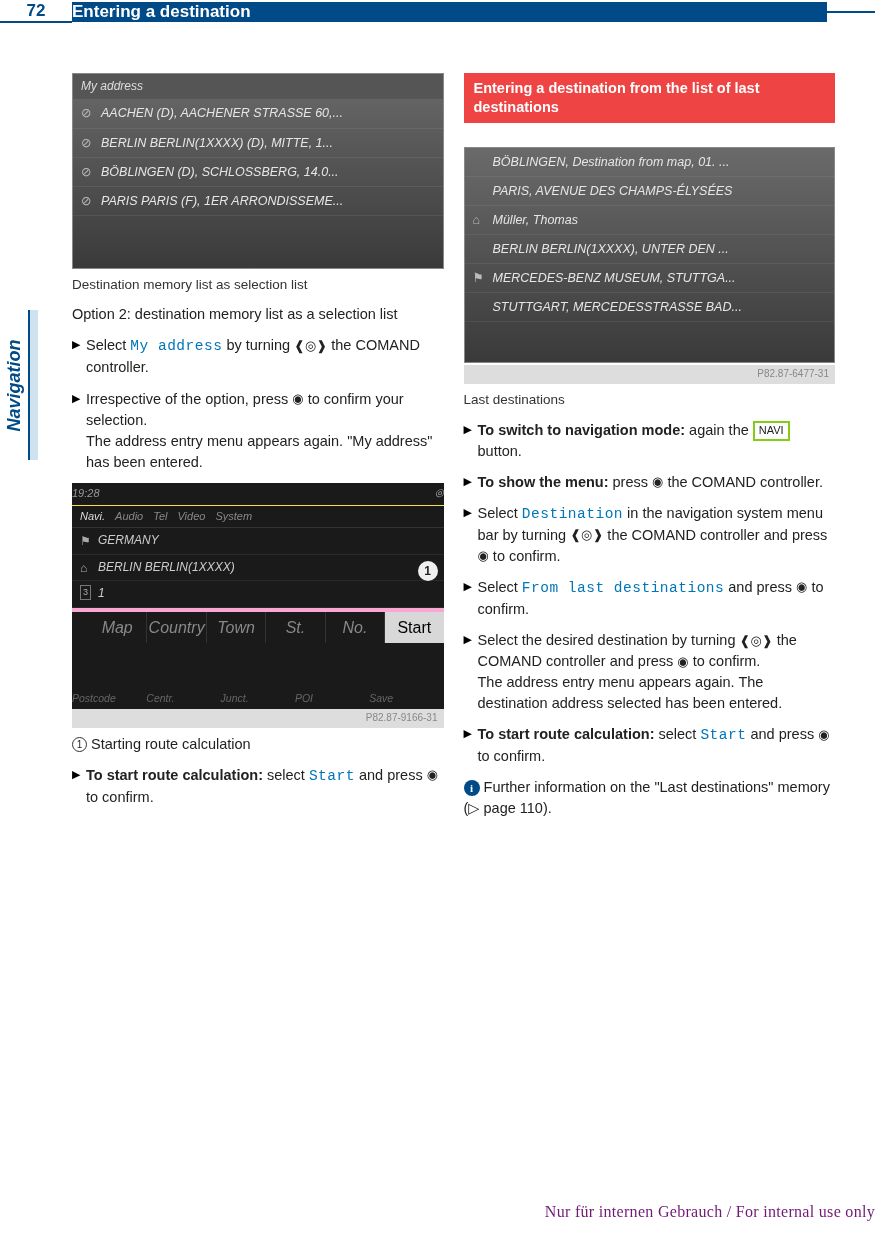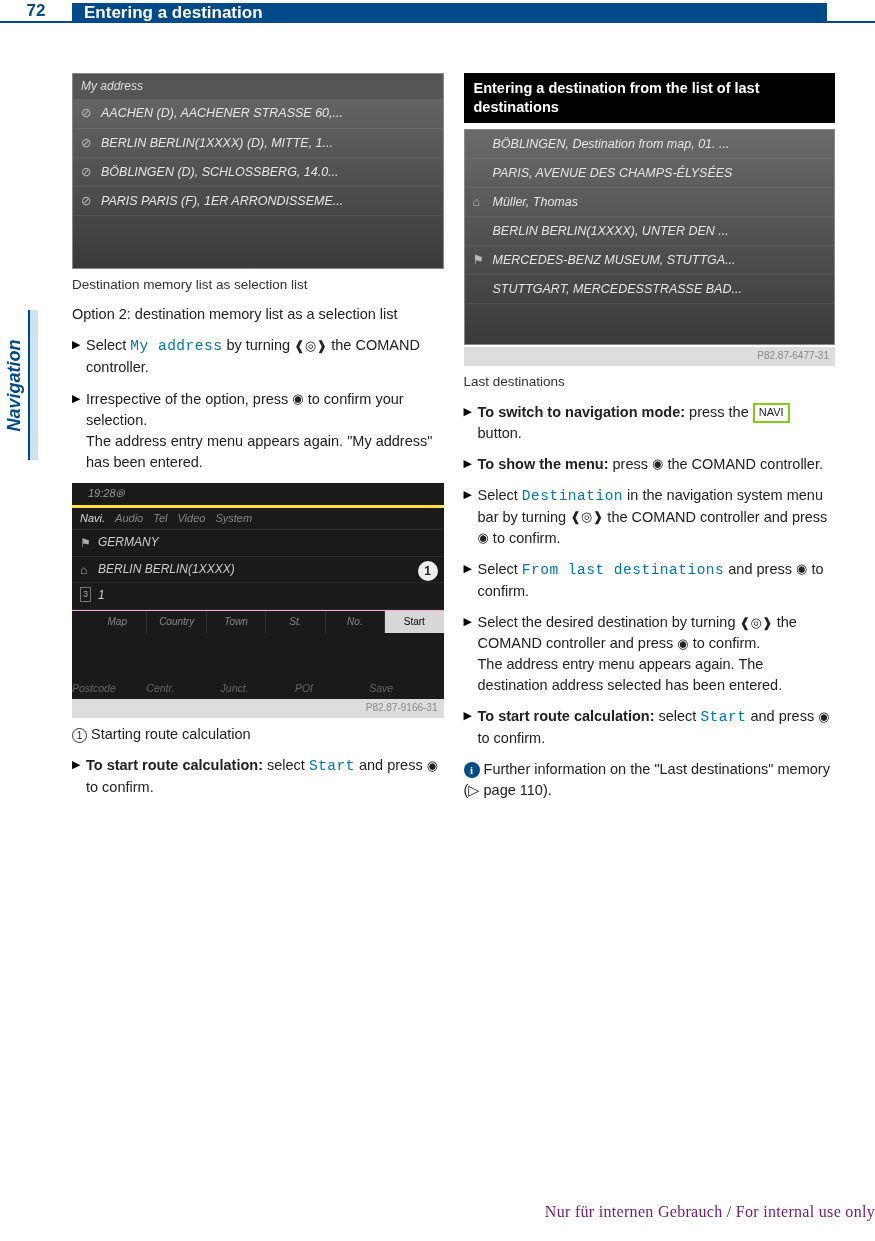--- a/index.html
+++ b/index.html
@@ -6,41 +6,40 @@
   body {
     width: 875px;
     height: 1241px;
     font-family: Arial, Helvetica, sans-serif;
     color: #333;
     position: relative;
     background: #fff;
   }
   .header {
     display: flex;
-    align-items: flex-end;
+    align-items: center;
     height: 23px;
   }
   .header-num {
     width: 72px;
     background: #fff;
     color: #004a87;
     font-weight: bold;
     font-size: 17px;
     display: flex;
     align-items: center;
     justify-content: center;
     border-bottom: 2px solid #004a87;
   }
   .header-title {
     flex: 1;
     background: #004a87;
     color: #fff;
     font-weight: bold;
     font-size: 17px;
-    padding-left: 12px;
     display: flex;
     align-items: center;
   }
   .header-gap {
     width: 48px;
     border-bottom: 2px solid #004a87;
   }
   .side-tab {
     position: absolute;
     left: 0;
@@ -153,26 +152,26 @@
     vertical-align: middle;
   }
   .btn-navi {
     border: 2px solid #84cc16;
     font-size: 11px;
     padding: 0 4px;
     display: inline-block;
     vertical-align: middle;
   }
   .section-bar {
-    background: #000000;
+    background: #ef4444;
     color: #fff;
     font-weight: bold;
     padding: 6px 10px;
     font-size: 14.5px;
-    margin-bottom: 6px;
+    margin-bottom: 24px;
     line-height: 1.3;
   }
   .circ {
     display: inline-block;
     width: 15px; height: 15px;
     border: 1px solid #333;
     border-radius: 50%;
     font-size: 10px;
     line-height: 14px;
     text-align: center;
@@ -195,24 +194,25 @@
   .nav-screenshot {
     width: 100%;
     background: #1a1a1a;
     color: #ccc;
     font-size: 12px;
     font-style: italic;
     position: relative;
   }
   .nav-top {
     display: flex;
-    padding: 3px 16px;
+    justify-content: space-between;
+    padding: 3px 0;
     font-size: 11px;
     color: #999;
-    border-bottom: 3px solid #fde047;
+    border-bottom: 1px solid #fde047;
   }
   .nav-tabs {
     display: flex;
     gap: 10px;
     padding: 3px 8px;
     font-size: 11px;
     color: #888;
     border-bottom: 1px solid #333;
   }
   .nav-tabs span:first-child { color: #ddd; }
@@ -243,23 +243,23 @@
     color: #222;
     border-radius: 50%;
     font-size: 12px;
     line-height: 20px;
     text-align: center;
     font-style: normal;
     font-weight: bold;
   }
   .nav-bottom {
     display: flex;
-    font-size: 10px;
+    font-size: 16px;
     color: #888;
-    border-top: 1px solid #f9a8d4;
+    border-top: 4px solid #f9a8d4;
     padding-left: 16px;
   }
   .nav-bottom div {
     padding: 4px 0;
     flex: 1;
     text-align: center;
     border-right: 1px solid #333;
   }
   .nav-bottom div:last-child { border-right: none; }
   .nav-bottom .active {
@@ -394,21 +394,21 @@
       <div class="row flag">MERCEDES-BENZ MUSEUM, STUTTGA...</div>
       <div class="row none">STUTTGART, MERCEDESSTRASSE BAD...</div>
       <div class="pad" style="height:40px"></div>
     </div>
     <div class="imgid">P82.87-6477-31</div>
     <div class="caption">Last destinations</div>
 
     <div class="step">
       <div class="tri">▶</div>
       <div class="body">
-        <b>To switch to navigation mode:</b><span> press the </span><span class="btn-navi">NAVI</span><span> button.</span>
+        <b>To switch to navigation mode:</b><span> again the </span><span class="btn-navi">NAVI</span><span> button.</span>
       </div>
     </div>
 
     <div class="step">
       <div class="tri">▶</div>
       <div class="body">
         <b>To show the menu:</b><span> press </span><span class="icon-press">◉</span><span> the COMAND controller.</span>
       </div>
     </div>
 

